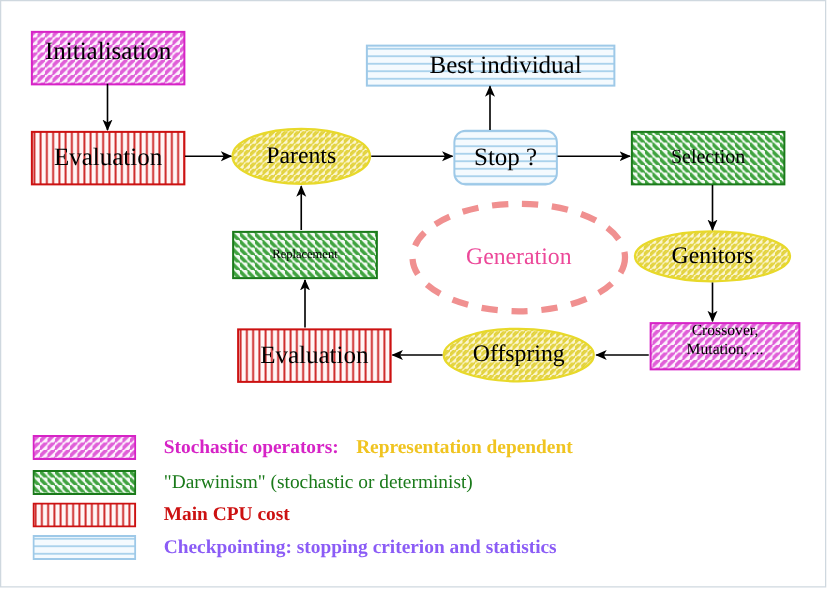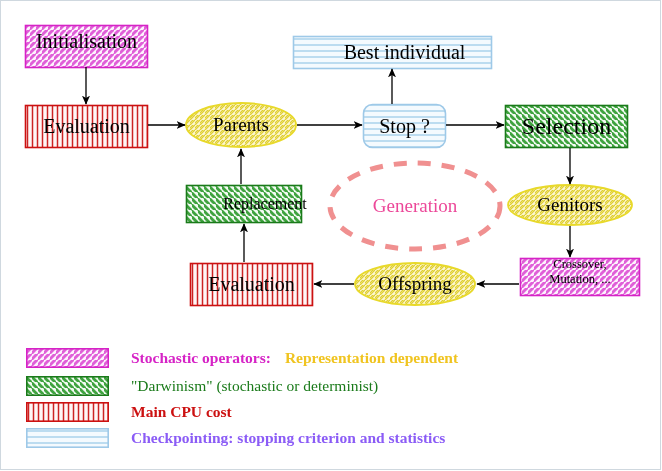--- a/index.html
+++ b/index.html
@@ -17,23 +17,23 @@
   
   .node-label{
     position:absolute;display:flex;align-items:center;justify-content:center;
     text-align:center;color:#000;line-height:1.05;
     pointer-events:none;white-space:pre-line;
   }
   .t-init   {font-size:20px;}
   .t-eval   {font-size:20px;}
   .t-parents{font-size:19px;}
   .t-stop   {font-size:20px;}
-  .t-sel    {font-size:24px;text-align:right;}
+  .t-sel    {font-size:16px;text-align:right;}
   .t-best   {font-size:20px;padding-left:12px;}
-  .t-repl   {font-size:16px;margin-left:21px;}
+  .t-repl   {font-size:10px;}
   .t-gen    {font-size:19px;color:#ec4899;}
   .t-off    {font-size:19px;}
   .t-genit  {font-size:19px;}
   .t-cross  {font-size:12.5px;line-height:1.22;}
   
   .legend{position:absolute;left:0;top:336px;width:662px;height:120px;padding-left:47px;}
   .legend-row{position:absolute;left:26px;height:24px;display:flex;align-items:center;}
   .swatch{width:83px;height:20px;box-sizing:border-box;flex:0 0 auto;}
   .legend-text{margin-left:22px;font-size:15.5px;white-space:nowrap;}
   .lt-magenta{color:#d623c6;font-weight:bold;}

